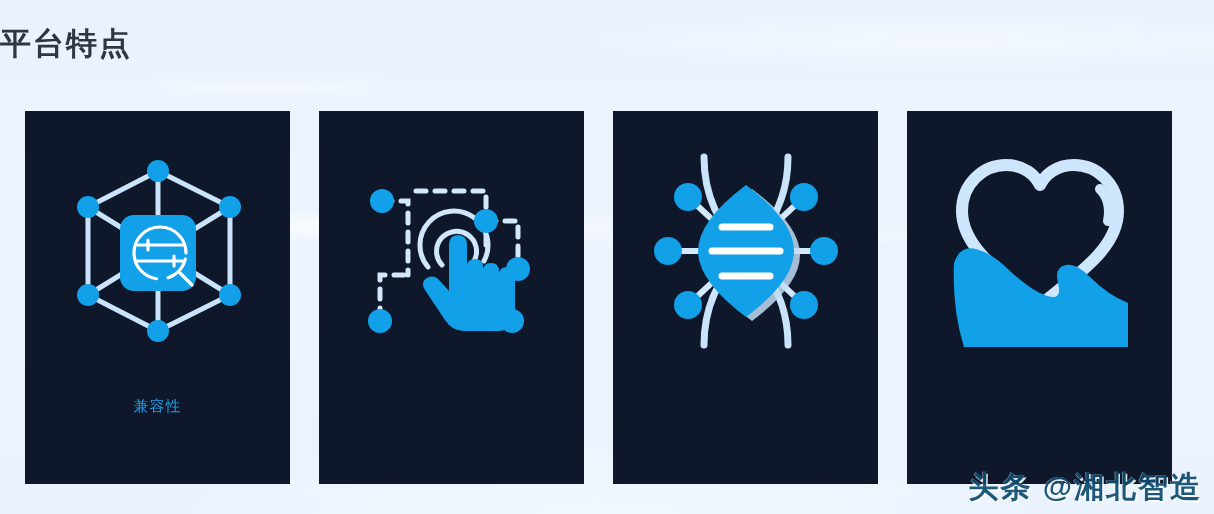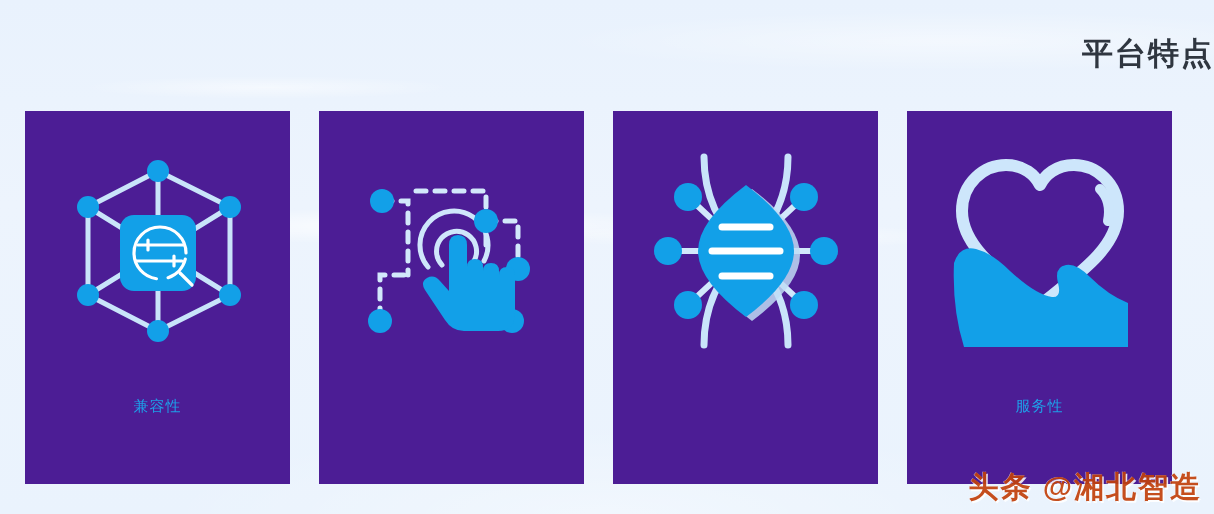--- a/index.html
+++ b/index.html
@@ -21,39 +21,39 @@
       radial-gradient(ellipse 260px 16px at 22% 17%, rgba(255,255,255,0.5), rgba(255,255,255,0) 72%),
       radial-gradient(ellipse 520px 40px at 78% 8%, rgba(255,255,255,0.45), rgba(255,255,255,0) 75%),
       radial-gradient(ellipse 600px 120px at 50% 100%, rgba(255,255,255,0.35), rgba(255,255,255,0) 75%),
       linear-gradient(180deg, #e9f2fd 0%, #edf4fd 40%, #eaf3fd 100%);
     pointer-events: none;
   }
   .page { position: relative; width: 1214px; height: 514px; }
 
   .page-title {
     position: absolute;
-    top: 32px; left: 0; right: 0;
-    text-align: right;
+    top: 22px; left: 0; right: 0;
+    text-align: left;
     font-size: 31px;
     font-weight: bold;
     color: #2f3640;
     letter-spacing: 2px;
     line-height: 44px;
   }
 
   .cards {
     position: absolute;
     top: 111px; left: 25px;
     width: 1148px; height: 373px;
     display: flex;
     gap: 29px;
   }
   .card {
     width: 265px; height: 373px;
-    background: #4c1d95;
+    background: #0f172a;
     position: relative;
     display: flex;
     flex-direction: column;
     align-items: center;
   }
   .card-icon {
     position: absolute;
     top: 38px; left: 50%;
     transform: translateX(-50%);
     width: 200px; height: 205px;
@@ -66,21 +66,21 @@
     font-size: 15px;
     color: #1e9fe8;
     letter-spacing: 1px;
   }
 
   .watermark {
     position: absolute;
     right: 12px; bottom: 6px;
     font-size: 30px;
     font-weight: bold;
-    color: #c2410c;
+    color: #0c4a6e;
     letter-spacing: 2px;
     text-shadow: 1.5px 1.5px 0 rgba(255,255,255,0.95), -0.5px -0.5px 0 rgba(255,255,255,0.7);
     opacity: 0.92;
     white-space: nowrap;
   }
 </style>
 </head>
 <body>
 
 <div class="page">
@@ -188,20 +188,19 @@
     </div>
 
     <div class="card">
       <div class="card-icon">
         <svg width="200" height="205" viewBox="0 0 200 205" xmlns="http://www.w3.org/2000/svg">
           <path d="M100 156 C 60 124, 22 98, 22 62 C 22 34, 44 16, 66 16 C 84 16, 95 26, 100 36 C 105 26, 116 16, 134 16 C 156 16, 178 34, 178 62 C 178 98, 140 124, 100 156 Z" fill="none" stroke="#cde6fb" stroke-width="12" stroke-linecap="round" stroke-linejoin="round"></path>
           <path d="M160 40 q12 12 8 32" fill="none" stroke="#cde6fb" stroke-width="10" stroke-linecap="round"></path>
           <path d="M14 114 q6 -18 22 -14 q16 4 34 22 q26 24 42 26 q10 1 6 -14 q-4 -16 8 -18 q10 -2 24 12 q18 18 38 26 l0 44 l-164 0 q-12 -38 -10 -84 z" fill="#12a0e8"></path>
         </svg>
       </div>
-      <div class="card-label">服务性</div>
     </div>
 
   </div>
 
   <div class="watermark">头条 @湘北智造</div>
 
 </div>
 
 </body></html>

